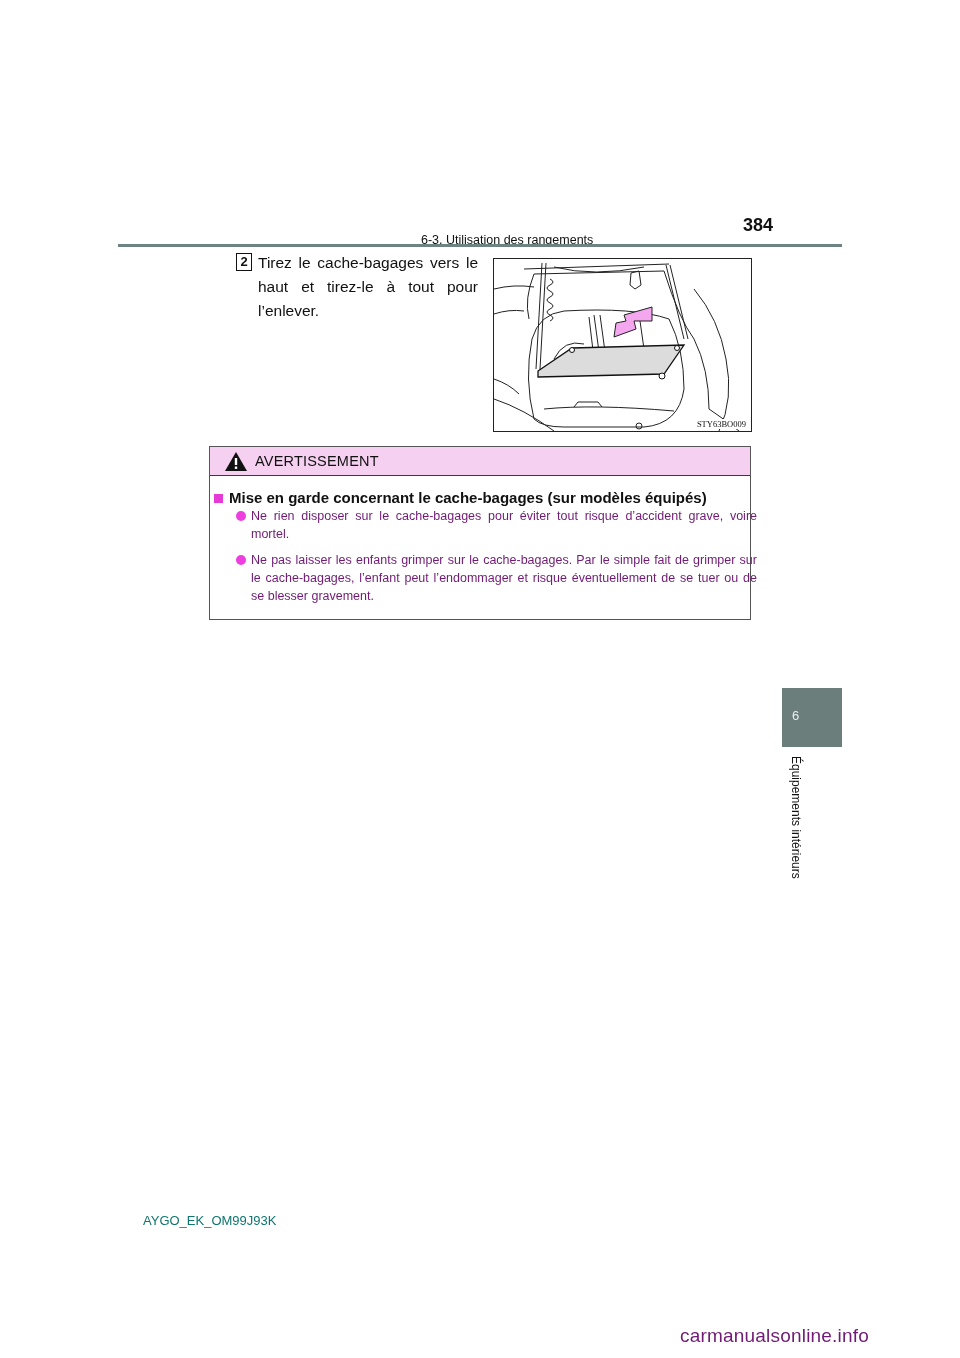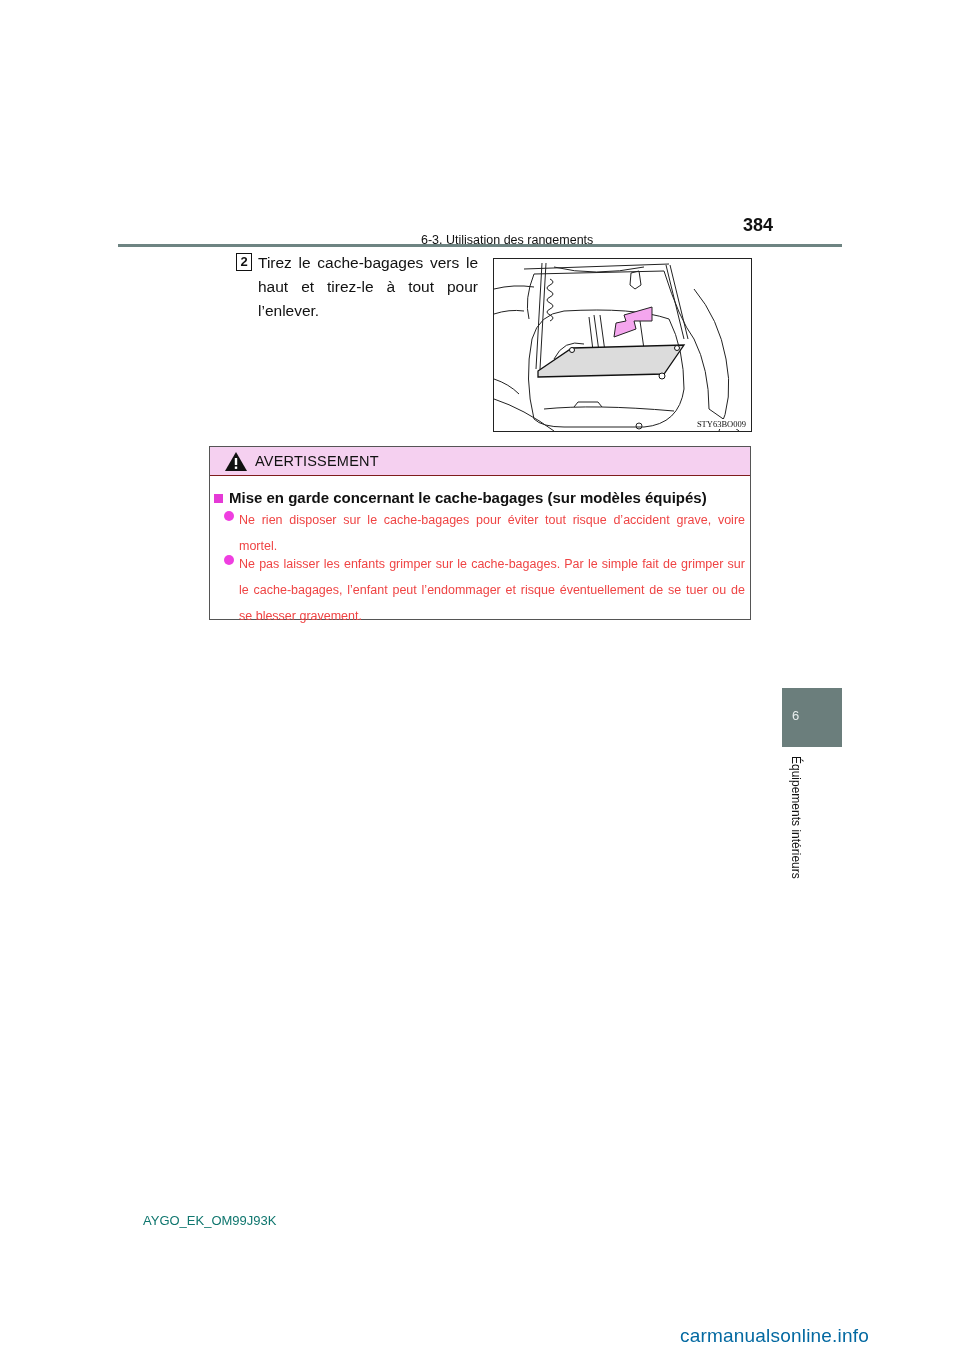--- a/index.html
+++ b/index.html
@@ -126,25 +126,25 @@
     .warning-heading .sq {
       display: inline-block;
       width: 9px;
       height: 9px;
       background: #e53ad6;
       margin-right: 6px;
       vertical-align: 0px;
     }
     .bullet {
       position: absolute;
-      left: 14px;
+      left: 26px;
       width: 521px;
       font-size: 12.5px;
-      line-height: 26px;
-      color: #ef4444;
+      line-height: 18px;
+      color: #701a75;
     }
     .bullet .dot {
       position: absolute;
       left: 0;
       top: 4px;
       width: 10px;
       height: 10px;
       border-radius: 50%;
       background: #ef3ee0;
     }
@@ -187,21 +187,21 @@
       top: 1213px;
       font-size: 13px;
       color: #0f766e;
       text-align: center;
     }
     .watermark {
       position: absolute;
       left: 680px;
       top: 1325px;
       font-size: 19px;
-      color: #0369a1;
+      color: #701a75;
       letter-spacing: 0.2px;
     }
   </style>
 </head>
 <body>
 
 <div>
 
   <div class="header-section">6-3. Utilisation des rangements</div>
   <div class="header-page">384</div>

